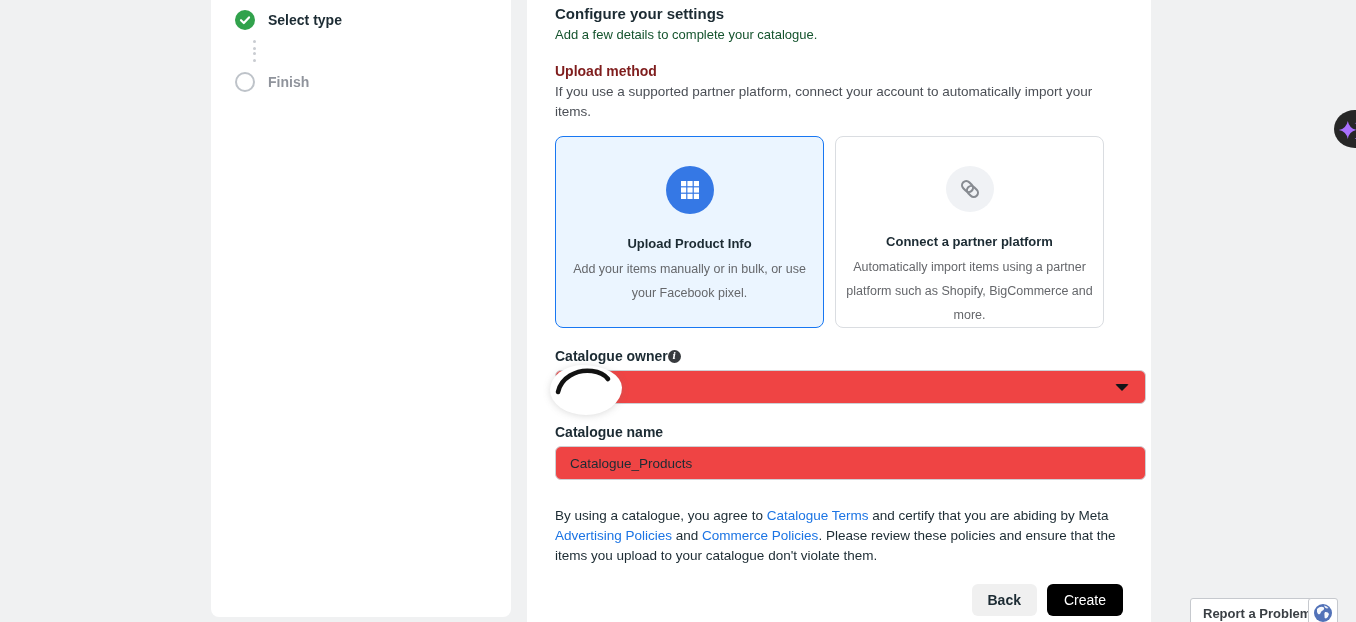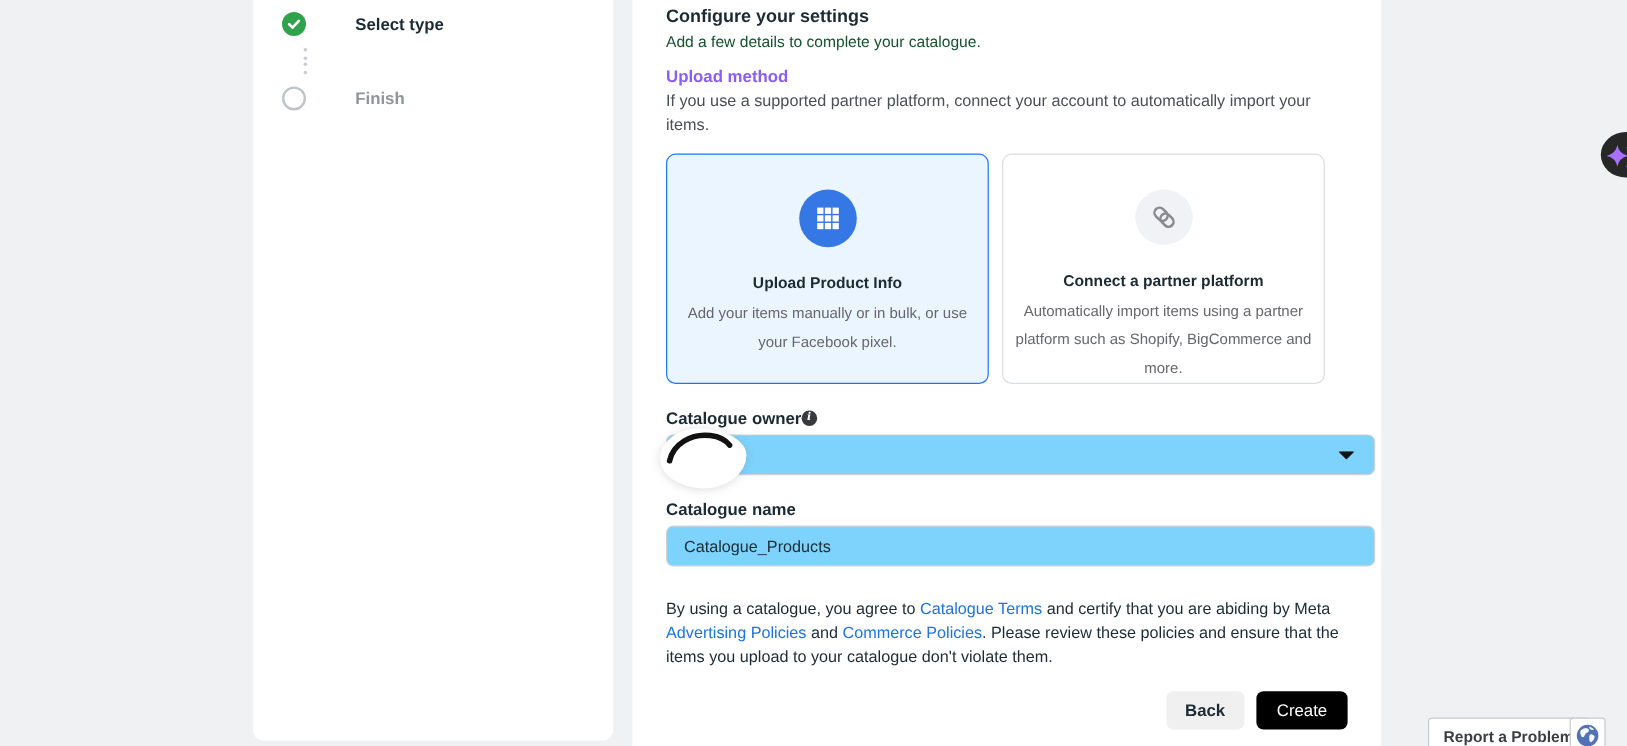--- a/index.html
+++ b/index.html
@@ -18,21 +18,21 @@
     background:#FFFFFF;
     border-radius:0 0 8px 8px;
     padding:2px 15px 0 15px;
   }
   .step-row {
     display:flex; align-items:center; gap:13px;
     padding:8px 9px; border-radius:6px;
     cursor:pointer;
   }
   .step-row.current { background:#E7F0FD; }
-  .step-label { font-size:14px; font-weight:700;margin-left:28px; }
+  .step-label { font-size:14px; font-weight:700; }
   .step-row.complete .step-label { color:#1C2B33; }
   .step-row.current  .step-label { color:#1877F2; }
   .step-row.upcoming .step-label { color:#90949C; font-weight:700; }
   .step-icon { width:20px; height:20px; flex:0 0 20px; }
   .icon-check {
     width:20px; height:20px; border-radius:50%; background:#31A24C;
     display:flex; align-items:center; justify-content:center;
   }
   .icon-half {
     width:20px; height:20px; border-radius:50%;
@@ -48,21 +48,21 @@
 
   
   .main {
     position:absolute; left:527px; top:0;
     width:624px; height:622px;
     background:#FFFFFF;
     padding:0 28px;
   }
   .page-title { font-size:15px; font-weight:700; line-height:20px; margin-top:4px; color:#1C2B33; }
   .page-subtitle { font-size:13px; color:#14532d; line-height:18px; margin-top:2px; }
-  .section-heading { font-size:14px; font-weight:700; line-height:18px; margin-top:10px; color:#8b5cf6; }
+  .section-heading { font-size:14px; font-weight:700; line-height:18px; margin-top:18px; color:#7f1d1d; }
   .section-desc { font-size:13.5px; color:#4B4F56; line-height:20px; margin-top:2px; max-width:560px; }
 
   .cards { display:flex; gap:11px; margin-top:14px; }
   .method-card {
     width:269px; height:192px;
     border:1px solid #DADDE1; border-radius:8px;
     background:#fff;
     display:flex; flex-direction:column; align-items:center;
     padding-top:29px; cursor:pointer;
   }
@@ -80,21 +80,21 @@
   .field-label { font-size:14px; font-weight:700; line-height:18px; color:#1C2B33; }
   .info-dot {
     width:13px; height:13px; border-radius:50%; background:#383B3E;
     color:#fff; font-size:9px; font-weight:700; font-style:italic;
     display:flex; align-items:center; justify-content:center;
     cursor:pointer; font-family:"DejaVu Serif",serif;
   }
   .select-box, .text-input {
     width:591px; height:34px; margin-top:5px;
     border:1px solid #CED0D4; border-radius:6px;
-    background:#7dd3fc; position:relative;
+    background:#ef4444; position:relative;
     font-size:13.5px; color:#1C2B33;
     display:flex; align-items:center; padding:0 14px;
   }
   .select-box { cursor:pointer; }
   .caret-down {
     position:absolute; right:16px; top:13px;
     width:0; height:0;
     border-left:7px solid transparent; border-right:7px solid transparent;
     border-top:7px solid #111417; border-radius:2px;
   }

